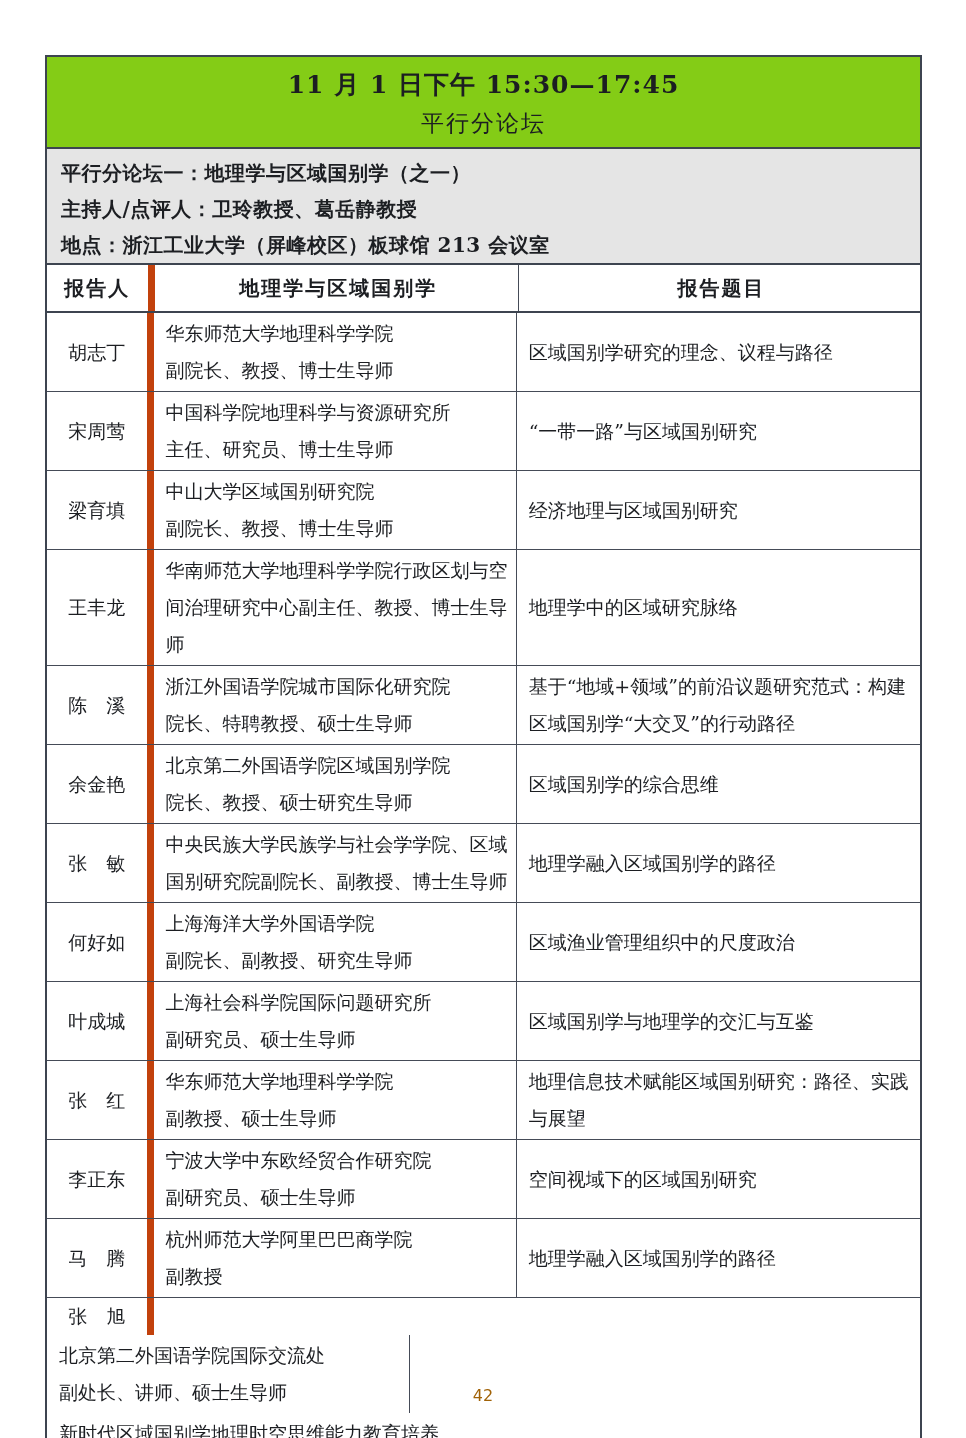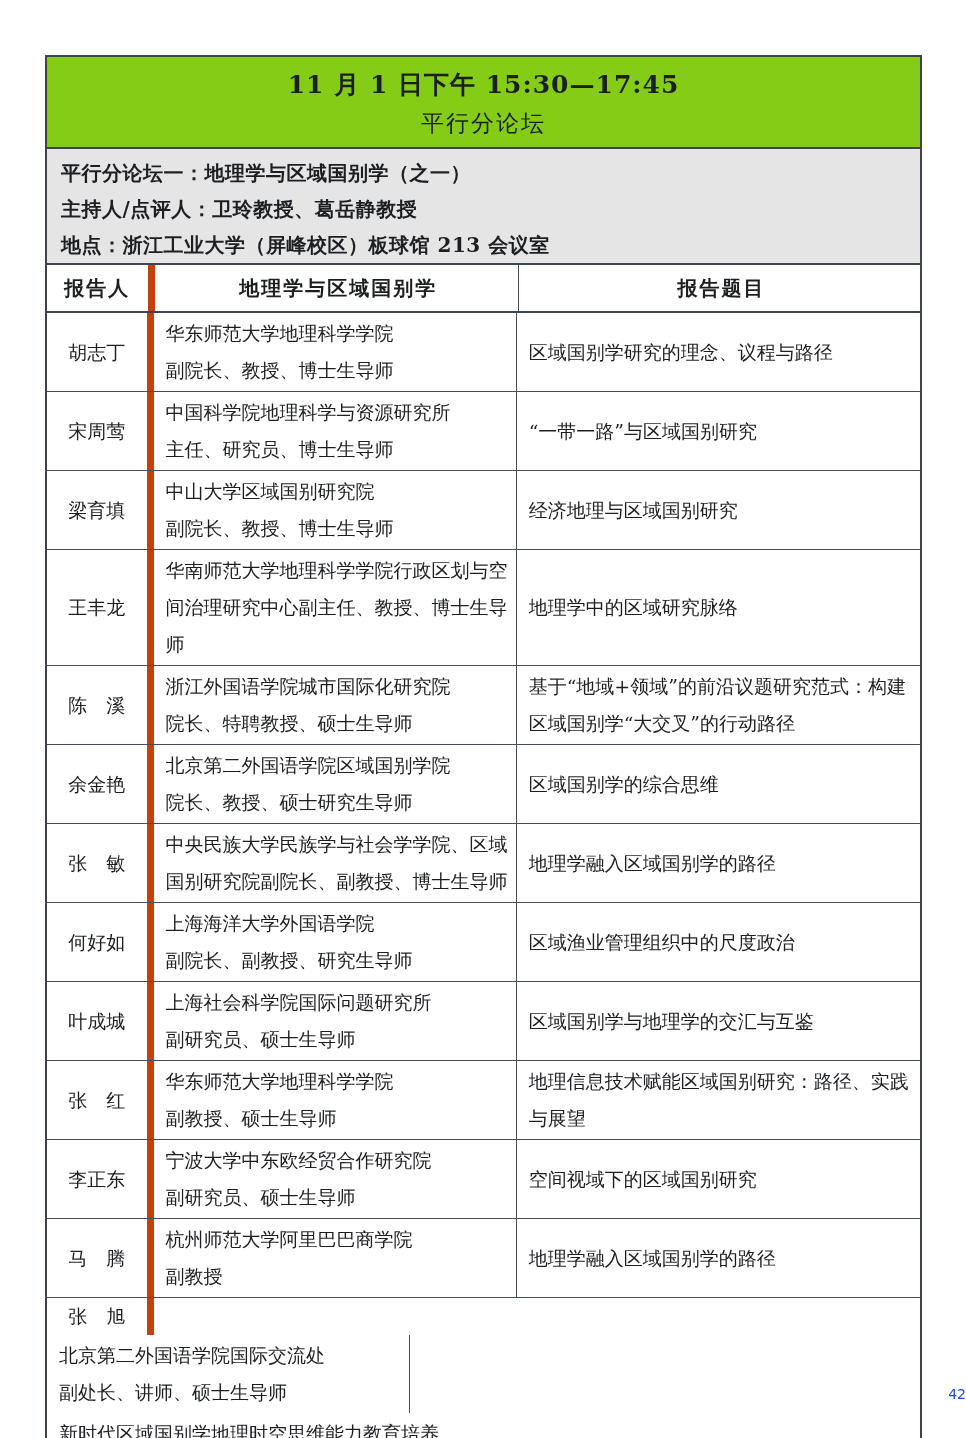--- a/index.html
+++ b/index.html
@@ -87,24 +87,24 @@
   .col-name  { width: 12.2%; border-right: 7px solid #c2410c; justify-content: center; text-align: center; }
   .col-org   { width: 41.6%; border-right: 1px solid #454b57; padding: 2px 8px 2px 12px; }
   .col-topic { width: 46.2%; padding: 2px 8px 2px 12px; }
   .cell-text { white-space: pre-line; }
   
   .page-number {
     position: absolute;
     left: 0;
     width: 100%;
     top: 1386px;
-    text-align: right;
+    text-align: center;
     font-family: "DejaVu Sans", sans-serif;
-    font-size: 14px;
-    color: #1d4ed8;
+    font-size: 16px;
+    color: #a16207;
   }
 </style>
 </head>
 <body>
 
 <div class="doc-table">
 
   <div class="title-block">
     <div class="title-line1">11 月 1 日下午 15:30—17:45</div>
     <div class="title-line2">平行分论坛</div>

